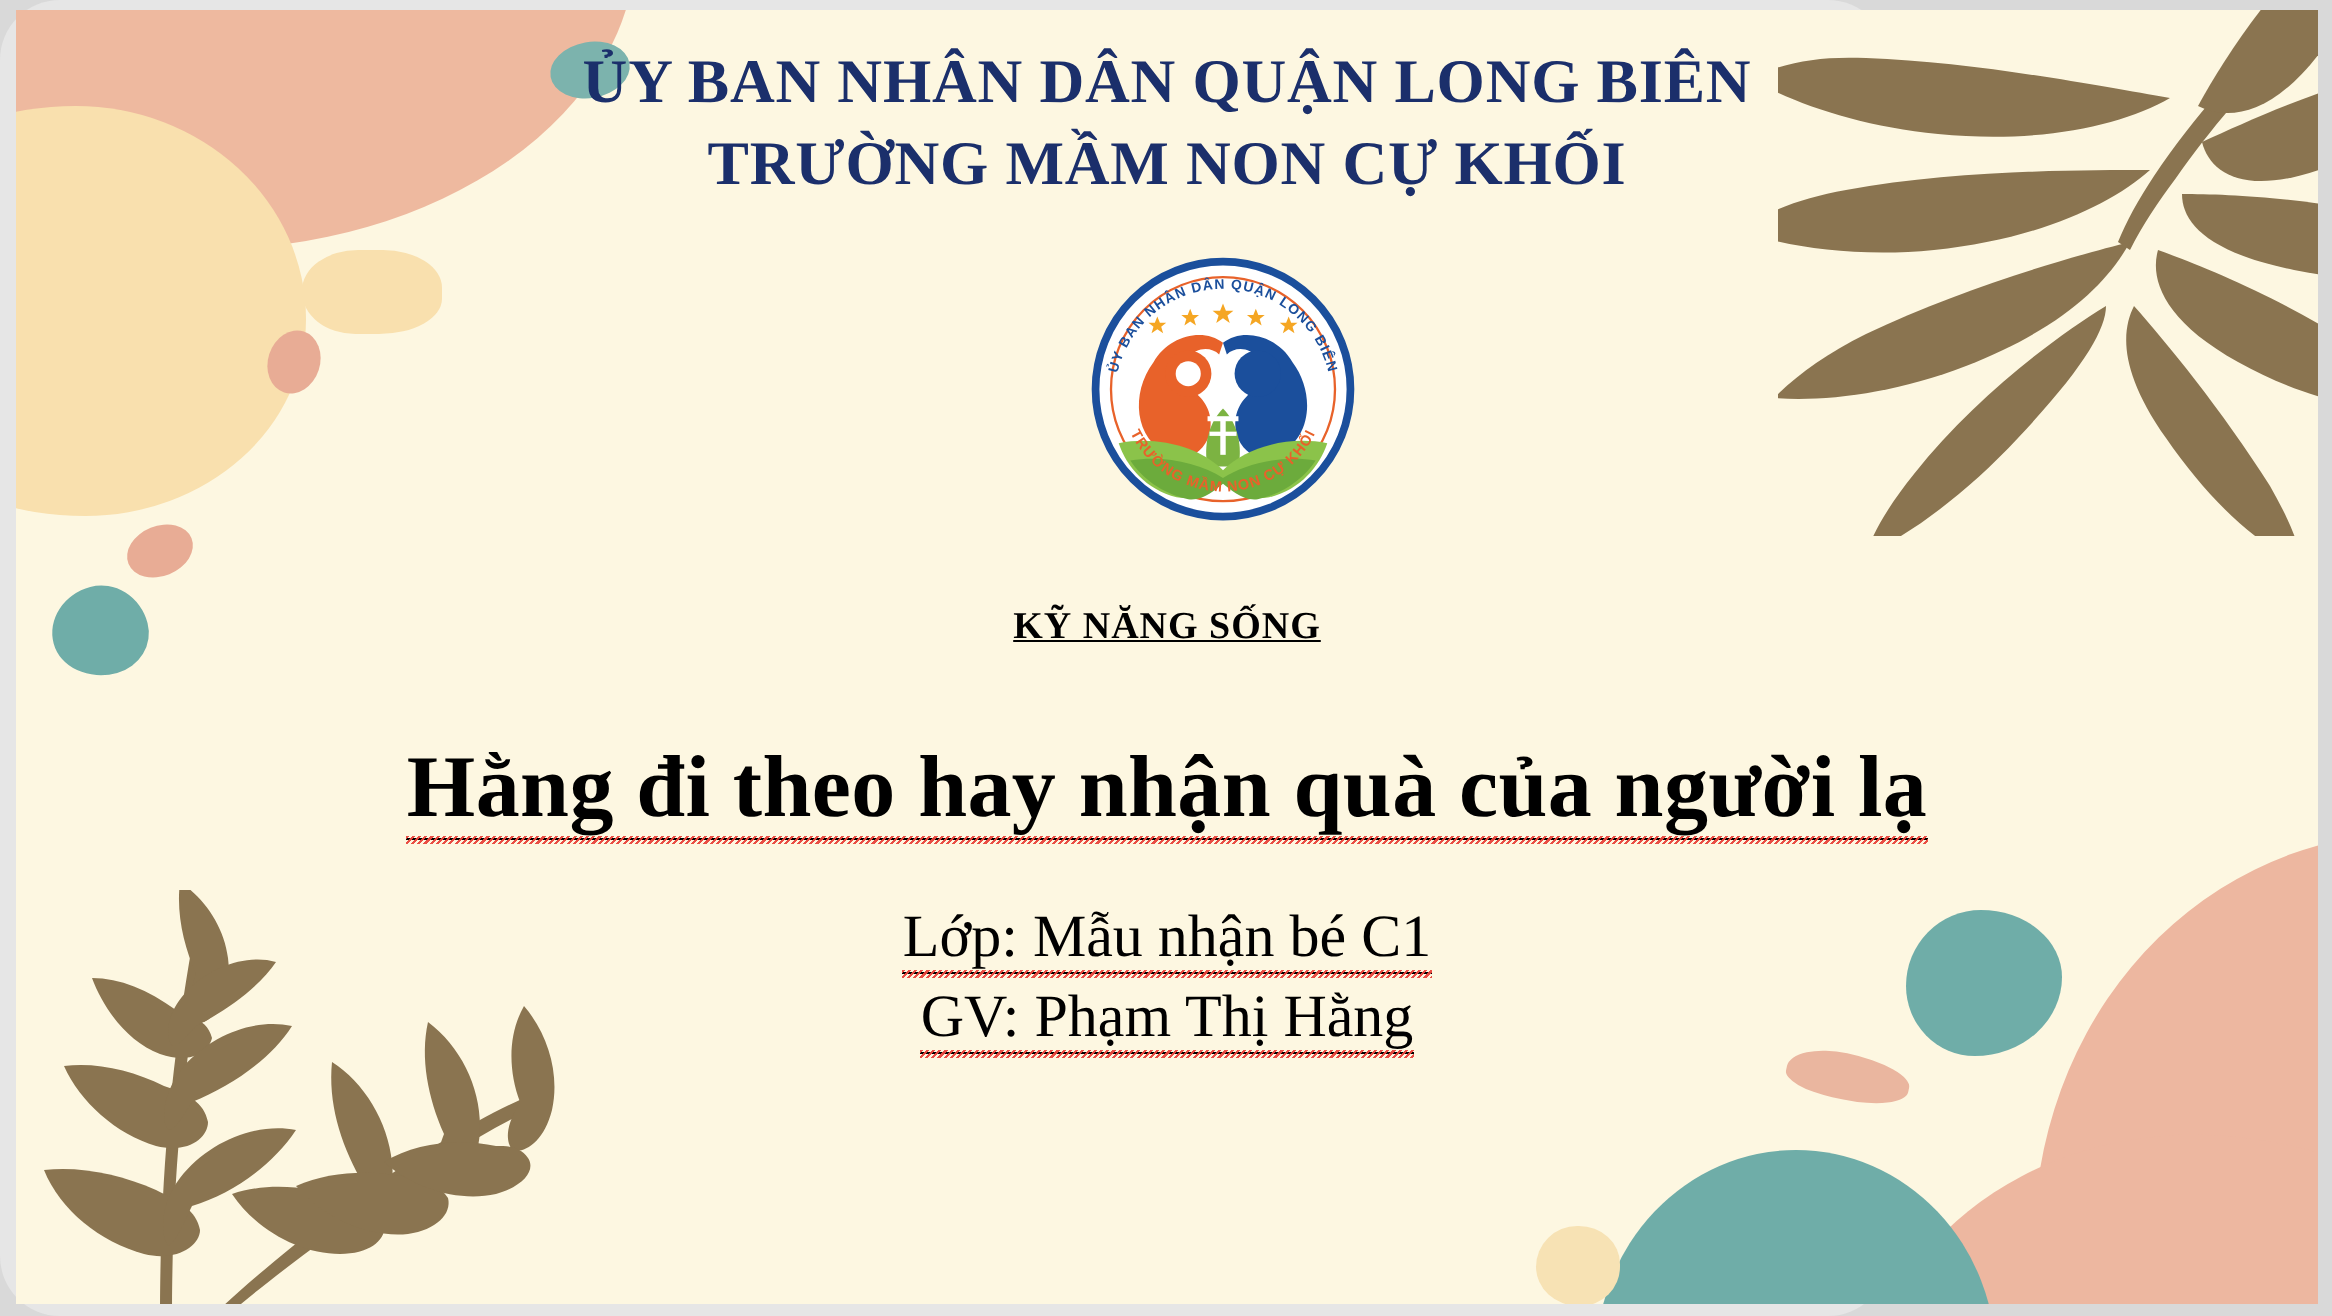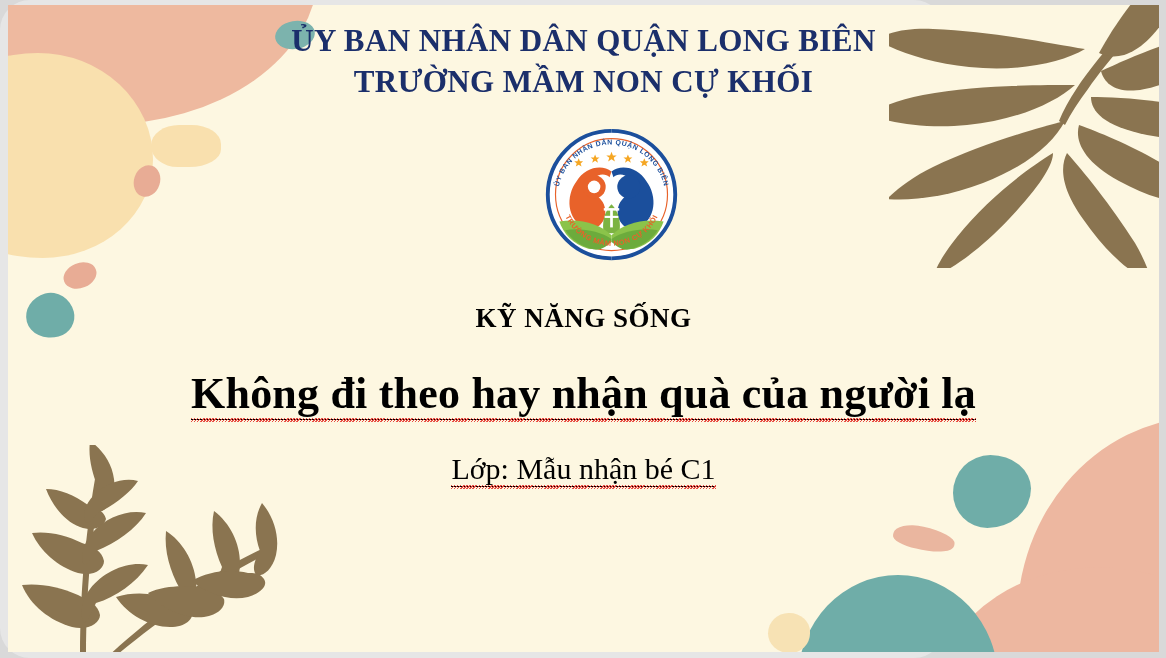--- a/index.html
+++ b/index.html
@@ -179,23 +179,24 @@
   
   .center-text {
     position: absolute;
     left: 0; right: 0;
     text-align: center;
     z-index: 5;
     color: #000;
   }
   #subject-line {
     top: 298px;
-    font-size: 27px;
+    font-size: 19px;
     font-weight: bold;
     letter-spacing: 0.5px;
+    text-decoration: underline;
   }
   #main-title {
     top: 363px;
     font-size: 44px;
     font-weight: bold;
     letter-spacing: 0.2px;
   }
   #class-line {
     top: 447px;
     font-size: 30px;
@@ -352,23 +353,26 @@
       <text font-family="'Liberation Sans', sans-serif" font-size="7.6" font-weight="bold" fill="#e8622a" letter-spacing="0.5">
         <textPath href="#arc-bot" startOffset="50%" text-anchor="middle">TRƯỜNG MẦM NON CỰ KHỐI</textPath>
       </text>
     </svg>
 
     <div class="center-text" id="subject-line">
       <span>KỸ NĂNG SỐNG</span>
     </div>
 
     <div class="center-text" id="main-title">
-      <span class="squiggle u-line">Không đi theo hay nhận quà của người lạ</span>
+      <span class="squiggle u-line">Hằng đi theo hay nhận quà của người lạ</span>
     </div>
 
     <div class="center-text" id="class-line">
       <span class="squiggle u-line">Lớp: Mẫu nhận bé C1</span>
     </div>
 
+    <div class="center-text" id="teacher-line">
+      <span class="squiggle u-line">GV: Phạm Thị Hằng</span>
+    </div>
 
 
   </div>
 </div>
 
 </body></html>

